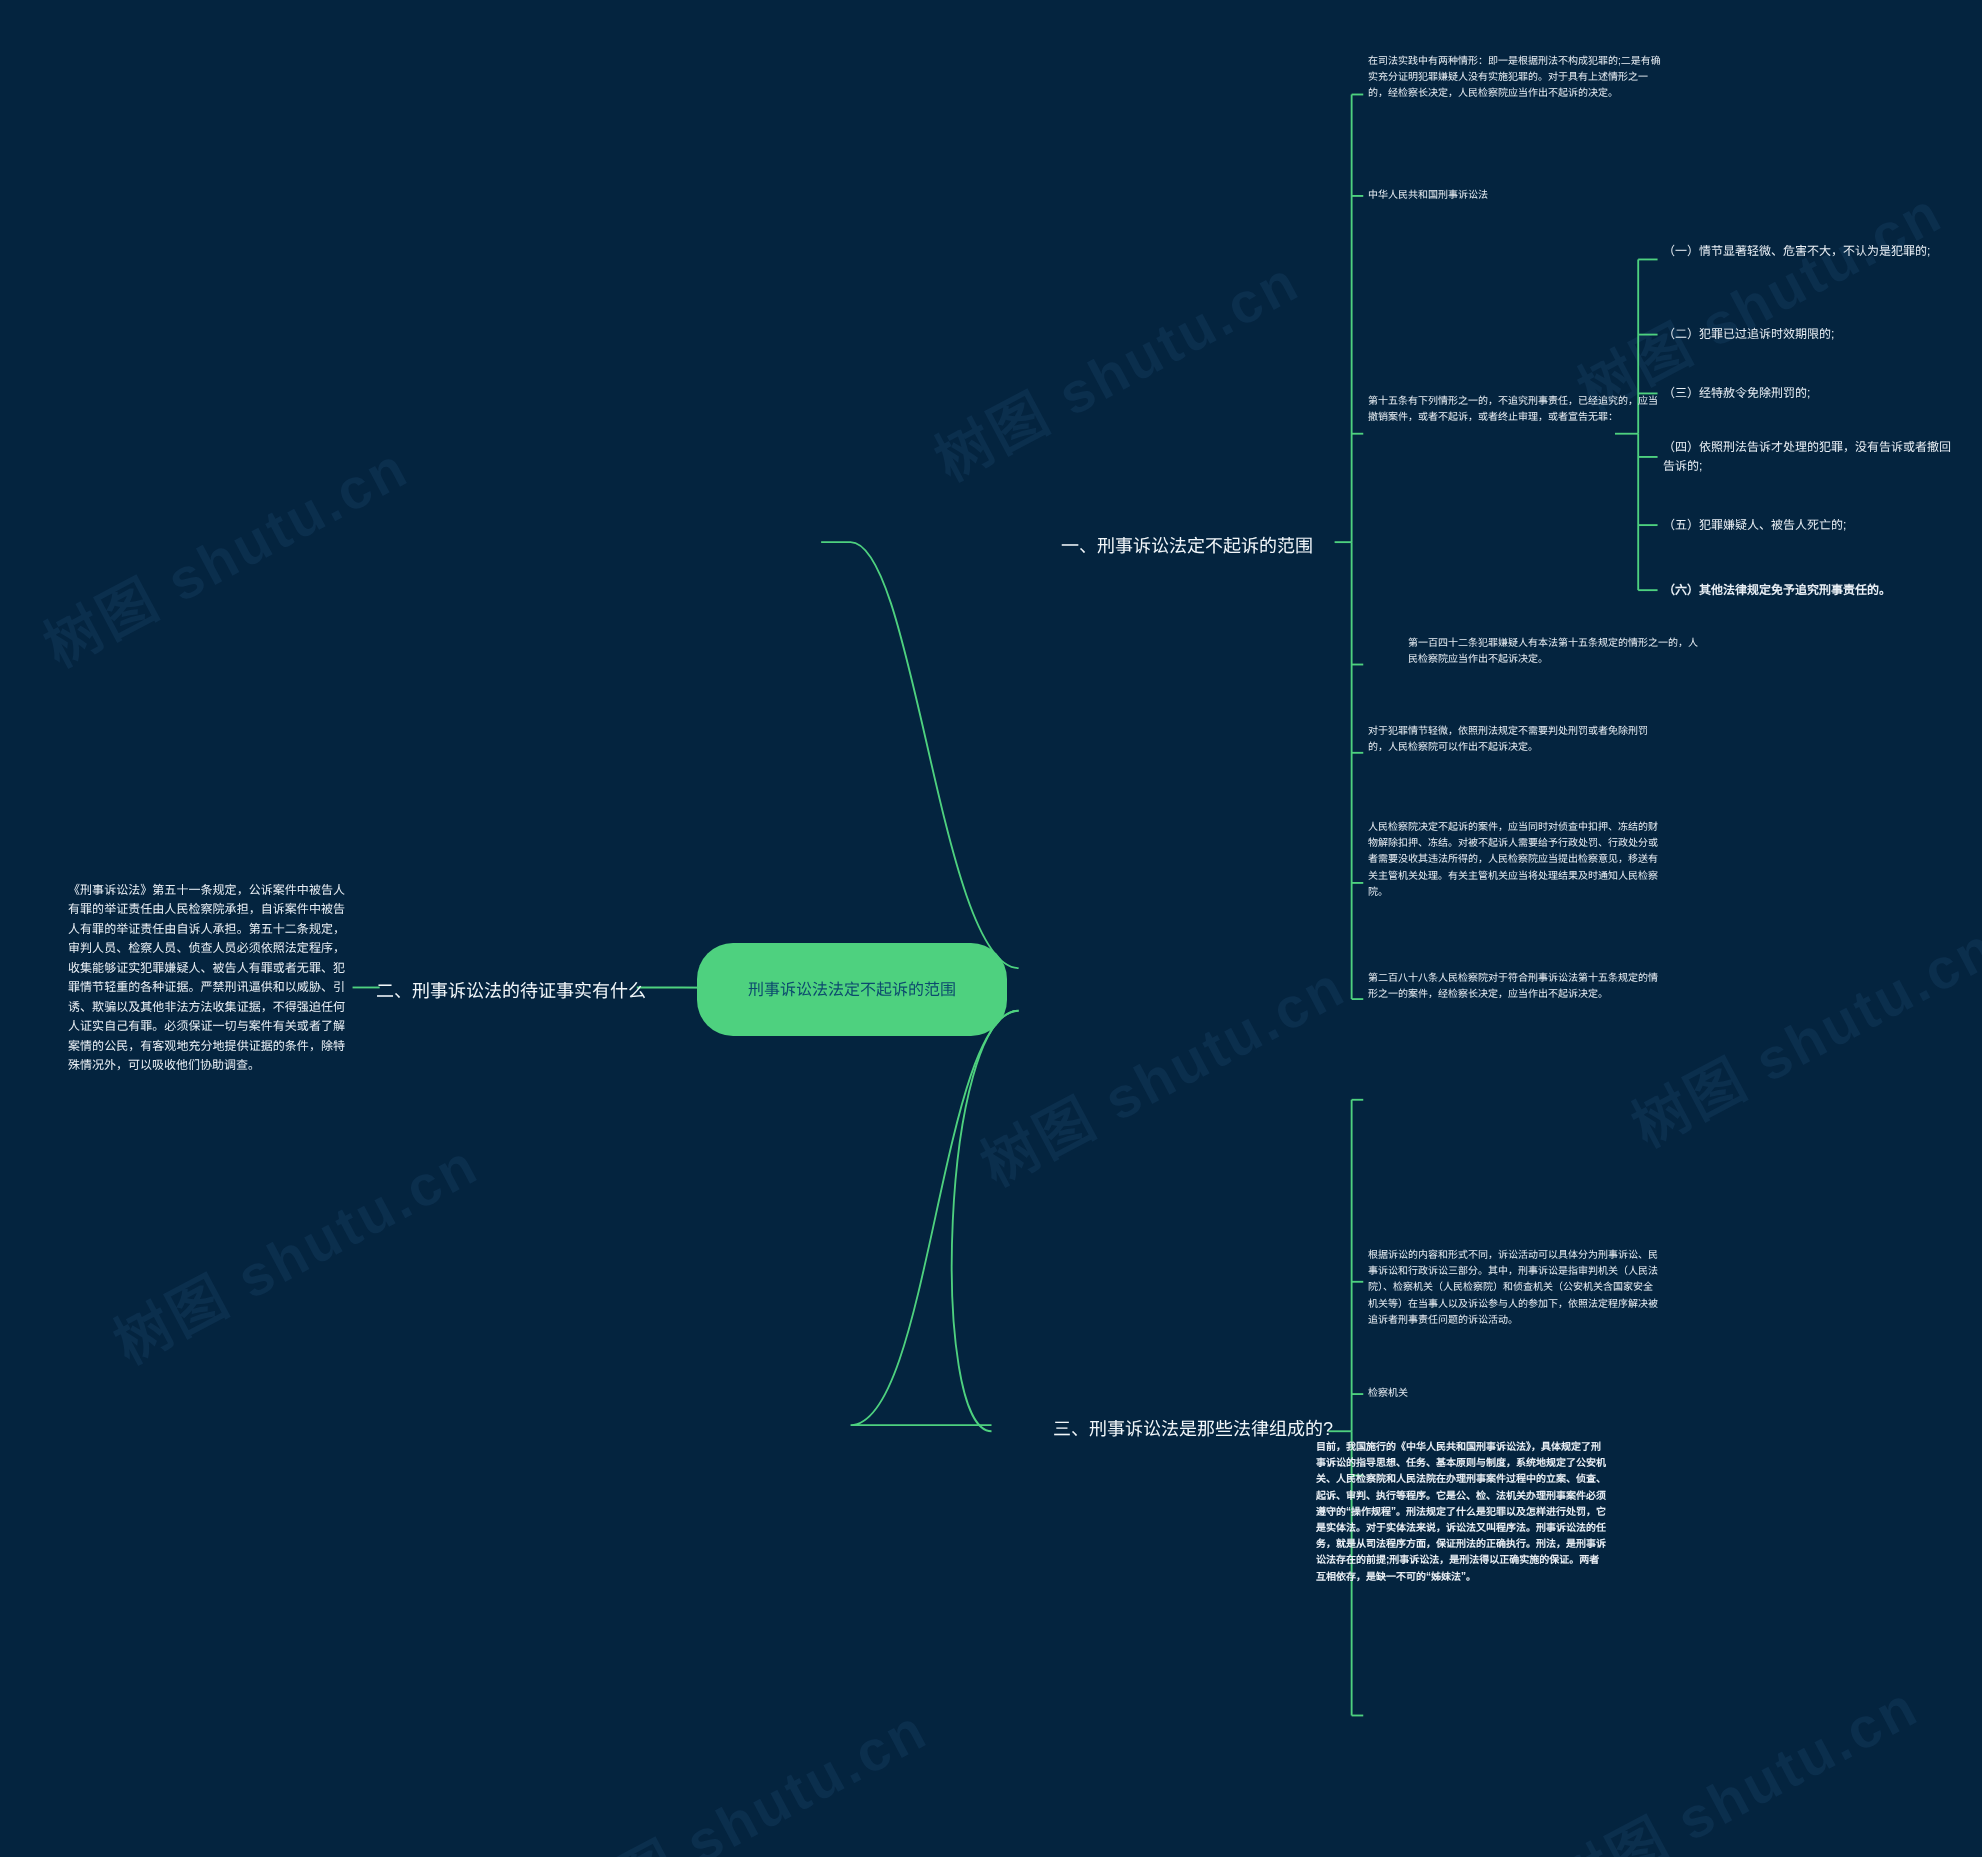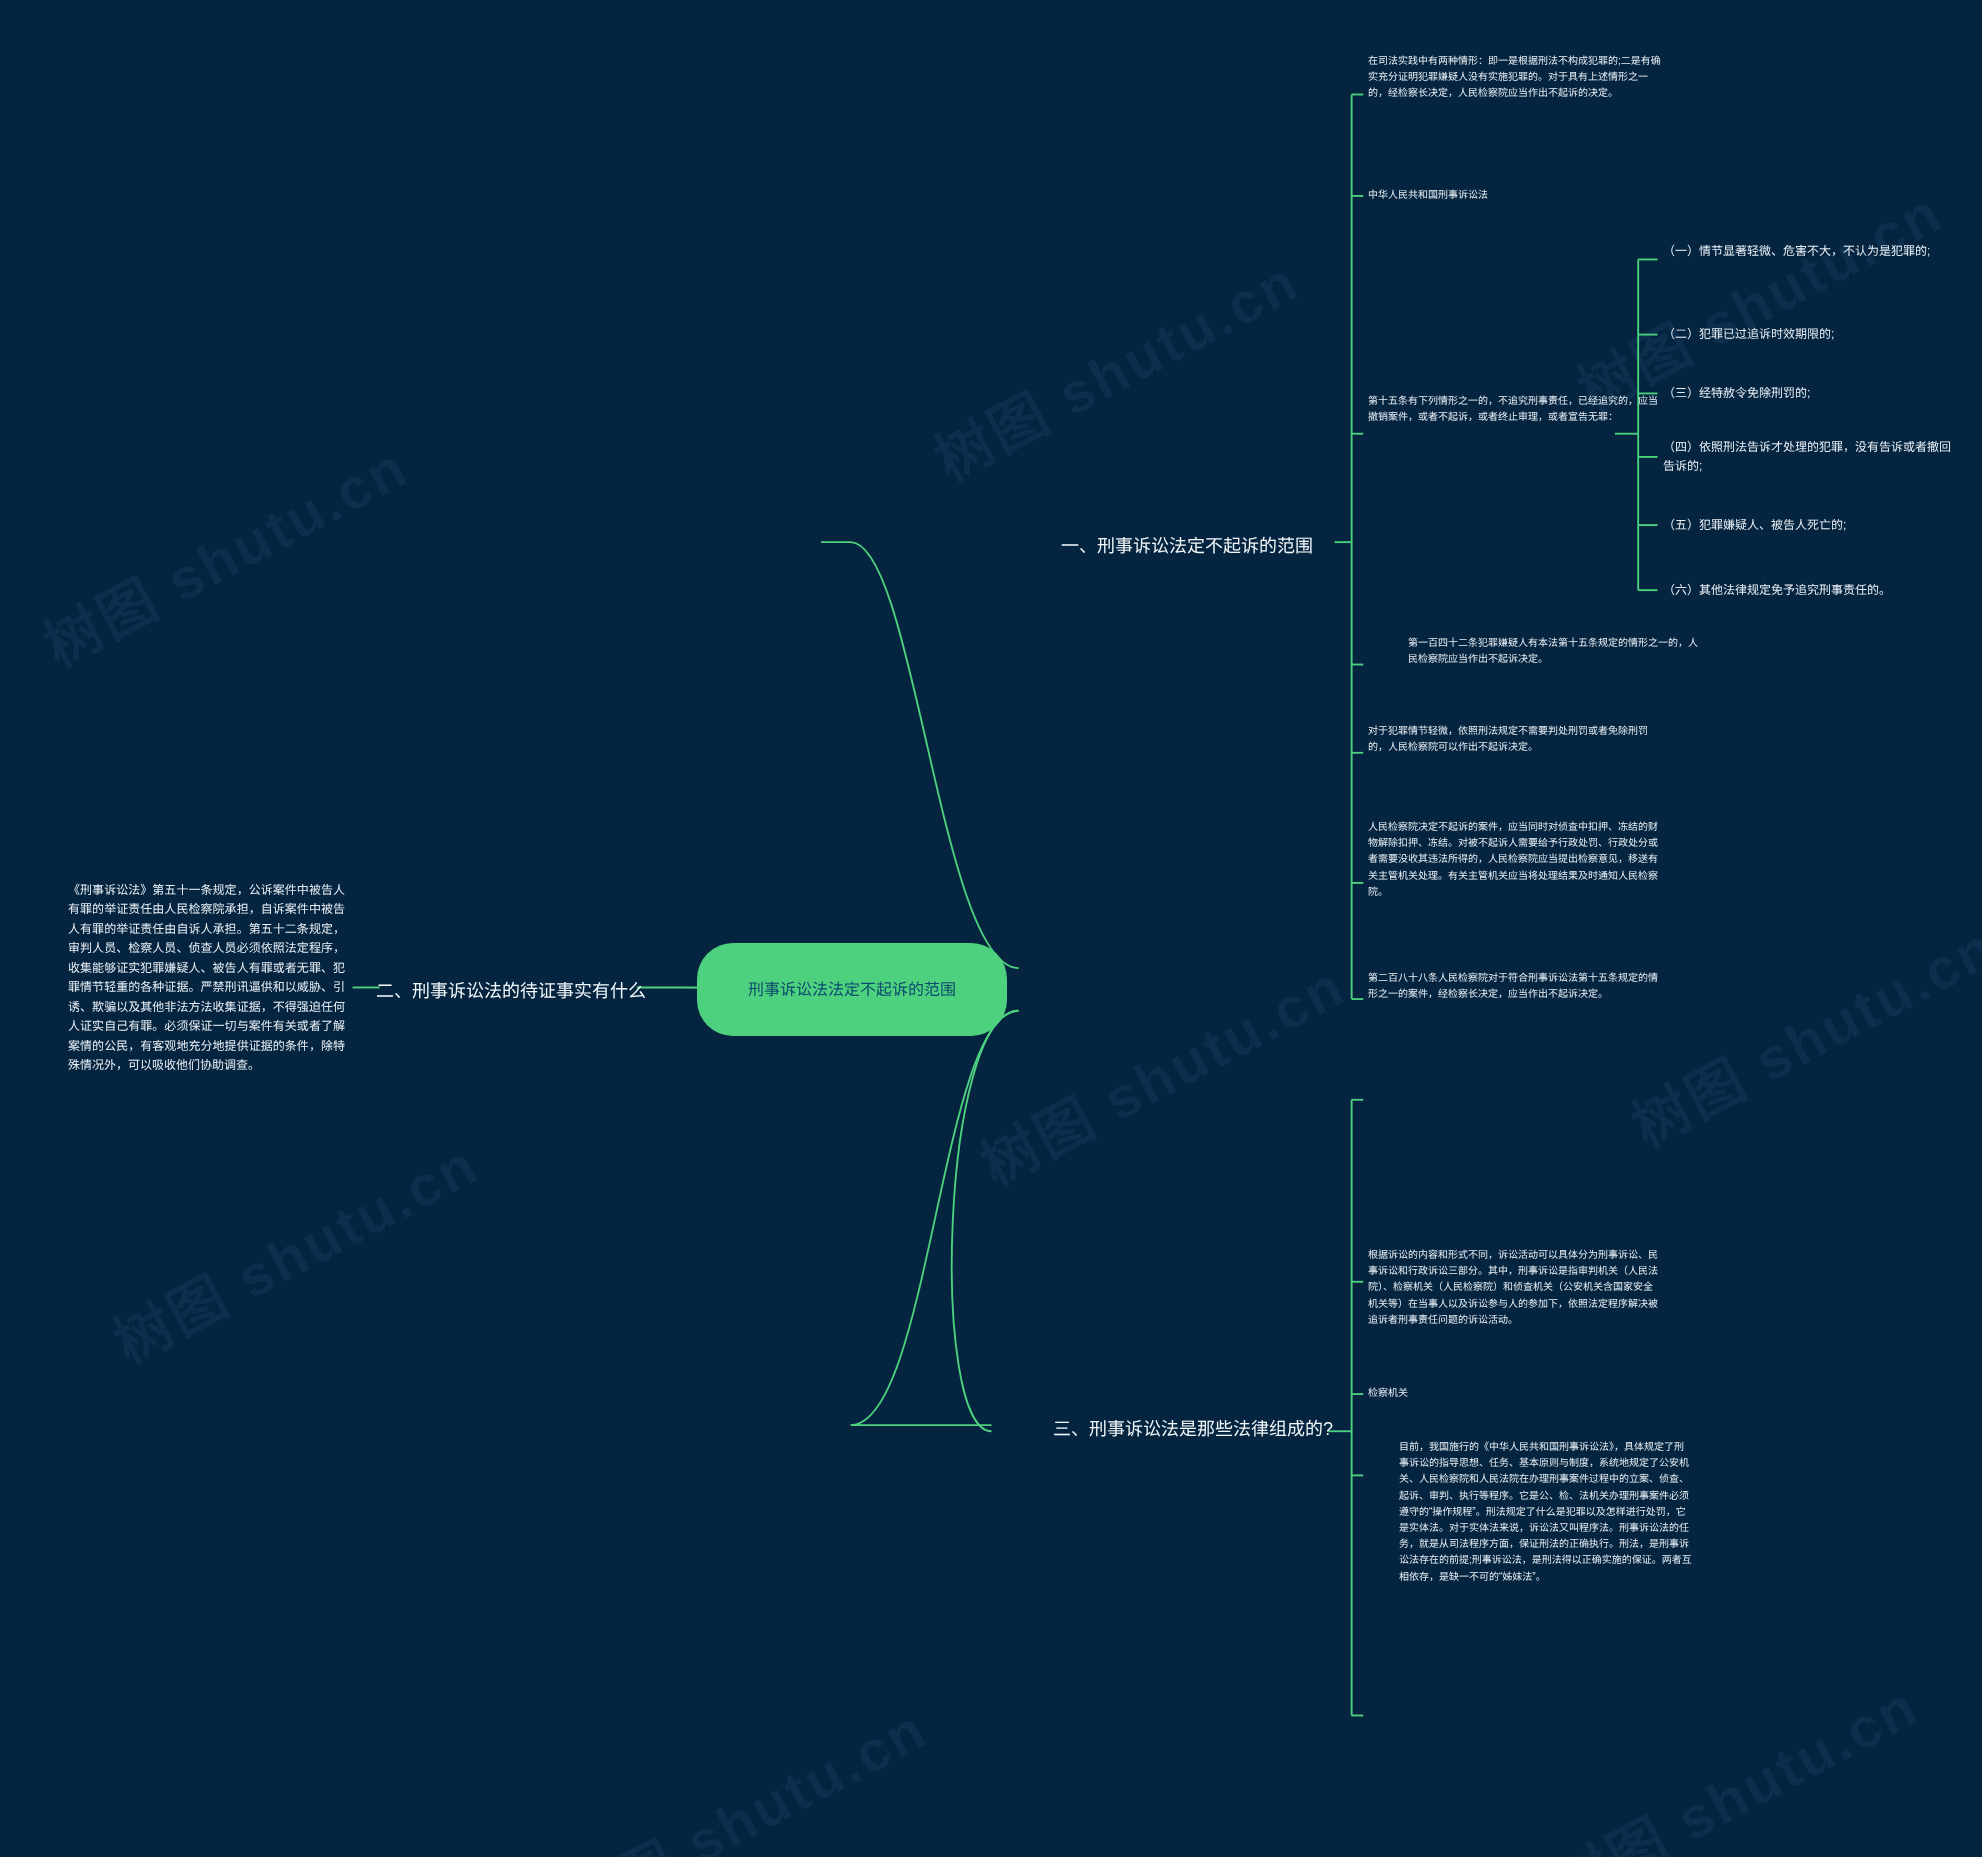--- a/index.html
+++ b/index.html
@@ -163,26 +163,26 @@
   <div class="node lvl3" style="left:1663px; top:242px; width:296px;">（一）情节显著轻微、危害不大，不认为是犯罪的;</div>
 
   <div class="node lvl3" style="left:1663px; top:325px; width:296px;">（二）犯罪已过追诉时效期限的;</div>
 
   <div class="node lvl3" style="left:1663px; top:384px; width:296px;">（三）经特赦令免除刑罚的;</div>
 
   <div class="node lvl3" style="left:1663px; top:438px; width:296px;">（四）依照刑法告诉才处理的犯罪，没有告诉或者撤回告诉的;</div>
 
   <div class="node lvl3" style="left:1663px; top:516px; width:296px;">（五）犯罪嫌疑人、被告人死亡的;</div>
 
-  <div class="node lvl3" style="left:1663px; top:581px; width:296px;">（六）其他法律规定免予追究刑事责任的。</div>
+  <div class="node lvl3" style="left:1663px; top:581px; width:296px;font-weight:bold;">（六）其他法律规定免予追究刑事责任的。</div>
 
   <div class="node leftblock" style="left:68px; top:881px; width:277px;">《刑事诉讼法》第五十一条规定，公诉案件中被告人有罪的举证责任由人民检察院承担，自诉案件中被告人有罪的举证责任由自诉人承担。第五十二条规定，审判人员、检察人员、侦查人员必须依照法定程序，收集能够证实犯罪嫌疑人、被告人有罪或者无罪、犯罪情节轻重的各种证据。严禁刑讯逼供和以威胁、引诱、欺骗以及其他非法方法收集证据，不得强迫任何人证实自己有罪。必须保证一切与案件有关或者了解案情的公民，有客观地充分地提供证据的条件，除特殊情况外，可以吸收他们协助调查。</div>
 
 
   <div class="node lvl2" style="left:1368px; top:1247px; width:293px;">根据诉讼的内容和形式不同，诉讼活动可以具体分为刑事诉讼、民事诉讼和行政诉讼三部分。其中，刑事诉讼是指审判机关（人民法院）、检察机关（人民检察院）和侦查机关（公安机关含国家安全机关等）在当事人以及诉讼参与人的参加下，依照法定程序解决被追诉者刑事责任问题的诉讼活动。</div>
 
   <div class="node lvl2" style="left:1368px; top:1385px; width:293px;">检察机关</div>
 
-  <div class="node lvl2" style="left:1399px; top:1439px; width:293px;">目前，我国施行的《中华人民共和国刑事诉讼法》，具体规定了刑事诉讼的指导思想、任务、基本原则与制度，系统地规定了公安机关、人民检察院和人民法院在办理刑事案件过程中的立案、侦查、起诉、审判、执行等程序。它是公、检、法机关办理刑事案件必须遵守的“操作规程”。刑法规定了什么是犯罪以及怎样进行处罚，它是实体法。对于实体法来说，诉讼法又叫程序法。刑事诉讼法的任务，就是从司法程序方面，保证刑法的正确执行。刑法，是刑事诉讼法存在的前提;刑事诉讼法，是刑法得以正确实施的保证。两者互相依存，是缺一不可的“姊妹法”。</div>
+  <div class="node lvl2" style="left:1316px; top:1439px; width:293px;font-weight:bold;">目前，我国施行的《中华人民共和国刑事诉讼法》，具体规定了刑事诉讼的指导思想、任务、基本原则与制度，系统地规定了公安机关、人民检察院和人民法院在办理刑事案件过程中的立案、侦查、起诉、审判、执行等程序。它是公、检、法机关办理刑事案件必须遵守的“操作规程”。刑法规定了什么是犯罪以及怎样进行处罚，它是实体法。对于实体法来说，诉讼法又叫程序法。刑事诉讼法的任务，就是从司法程序方面，保证刑法的正确执行。刑法，是刑事诉讼法存在的前提;刑事诉讼法，是刑法得以正确实施的保证。两者互相依存，是缺一不可的“姊妹法”。</div>
 
 
 </div>
 
 
 </body></html>

